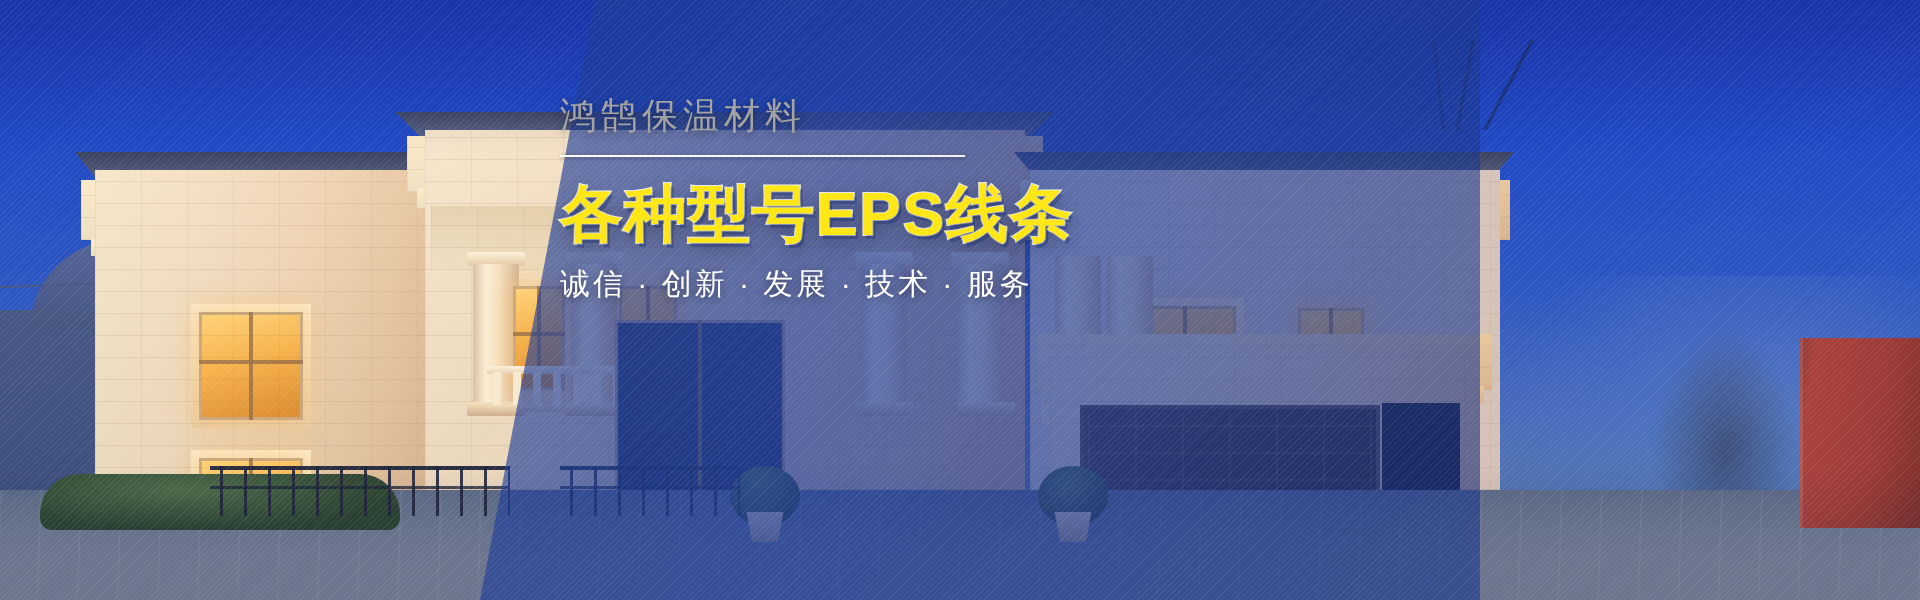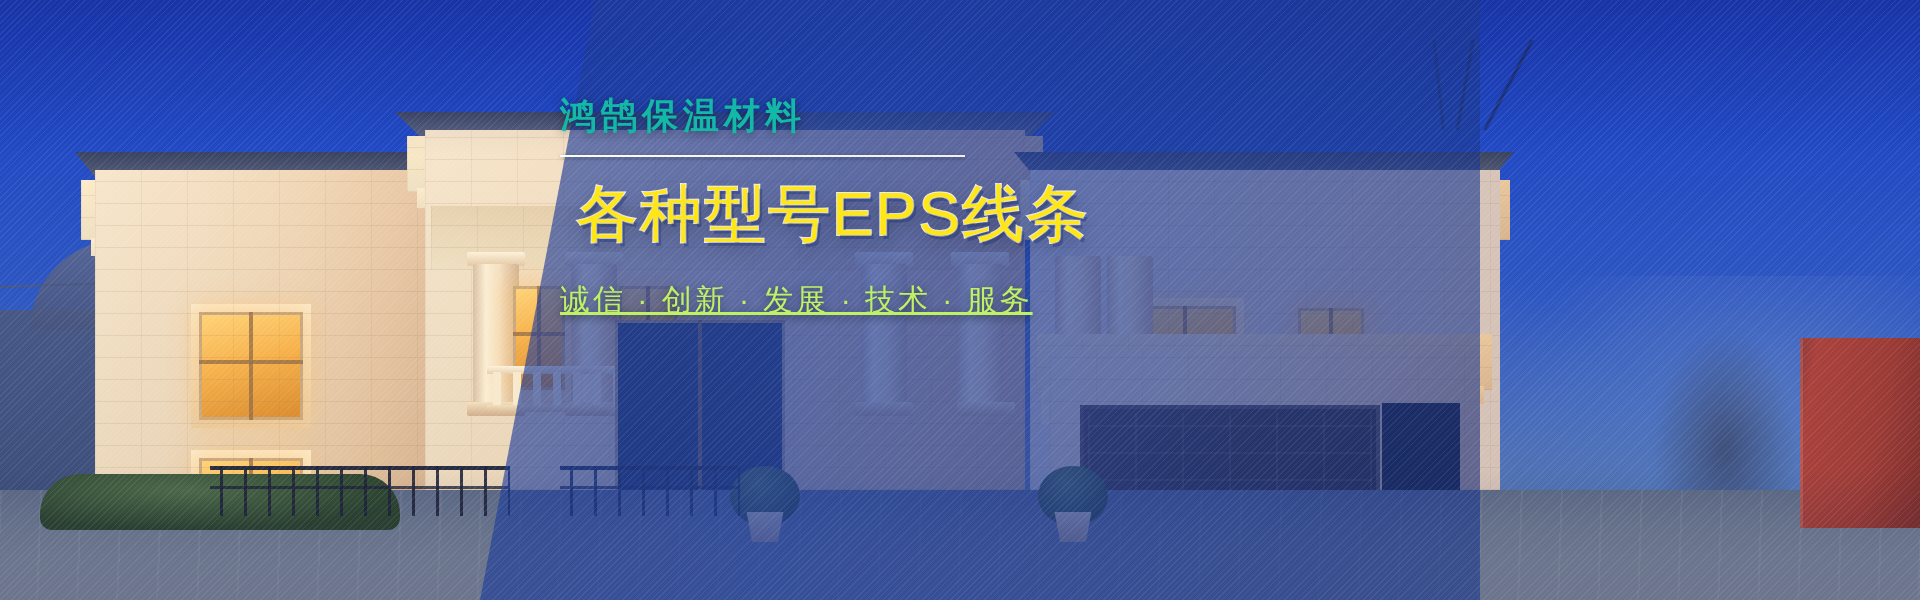--- a/index.html
+++ b/index.html
@@ -261,48 +261,46 @@
     clip-path:polygon(11.5% 0, 13.5% 0, 2% 100%, 0 100%);
     pointer-events:none;
   }
 
   
   .content{
     position:absolute; left:560px; top:96px; width:920px;
     z-index:6;
   }
   .brand{
-    font-size:36px; letter-spacing:5px; color:#14b8a6; font-weight:700;
+    font-size:36px; letter-spacing:5px; color:#a3a3a3; font-weight:400;
     text-shadow:0 2px 10px rgba(0,0,0,.45);
     line-height:1.1; white-space:nowrap;
   }
   .rule{
     margin-top:19px; width:405px; height:2px;
     background:linear-gradient(90deg, rgba(255,255,255,.98), rgba(255,255,255,.9));
     box-shadow:0 1px 4px rgba(0,0,0,.35);
   }
   .headline{
     margin-top:20px;
-    font-size:62px; font-weight:400; letter-spacing:2px; line-height:1.18;
+    font-size:62px; font-weight:700; letter-spacing:2px; line-height:1.18;
     color:#ffe617; white-space:nowrap;
     -webkit-text-stroke:2px rgba(255,255,255,.92);
     paint-order:stroke fill;
     text-shadow:
       0 0 1px rgba(255,255,255,.9),
       3px 4px 0 rgba(20,40,110,.35),
       0 6px 18px rgba(0,0,0,.30);
-    margin-left: 16px;
   }
   .headline .l2{ letter-spacing:6px; }
   .tagline{
-    margin-top:30px;
-    font-size:30px; color:#bef264; letter-spacing:3px; font-weight:400;
+    margin-top:14px;
+    font-size:30px; color:#ffffff; letter-spacing:3px; font-weight:400;
     text-shadow:0 2px 10px rgba(0,0,0,.45);
     white-space:nowrap;
-    text-decoration:underline;
   }
 </style>
 </head>
 <body>
 
 <div class="banner">
 
   <div class="photo">
     <div class="sky"></div>
     <div class="haze-right"></div>

